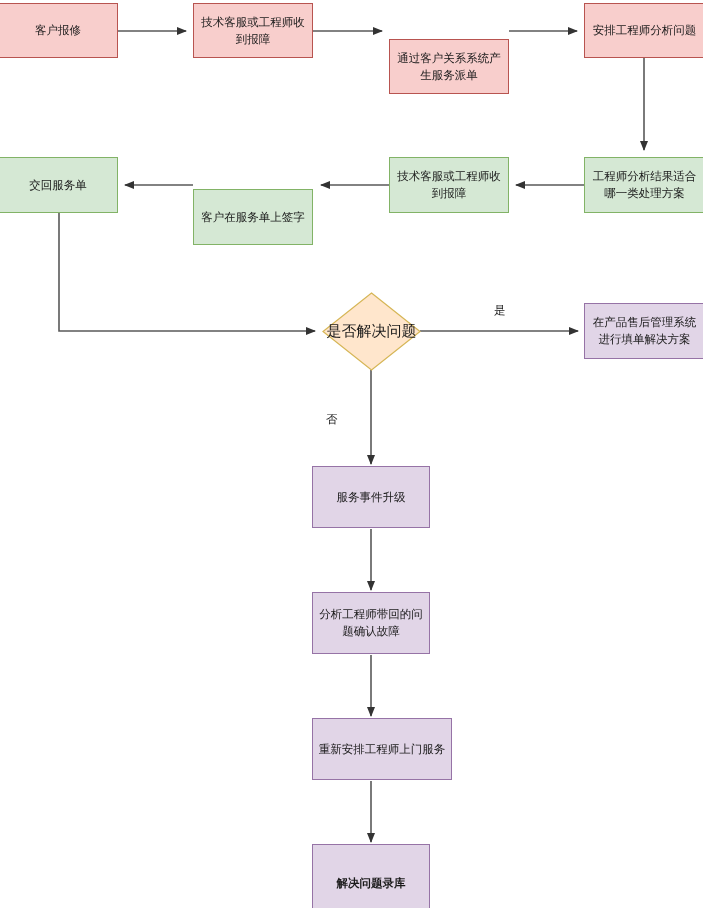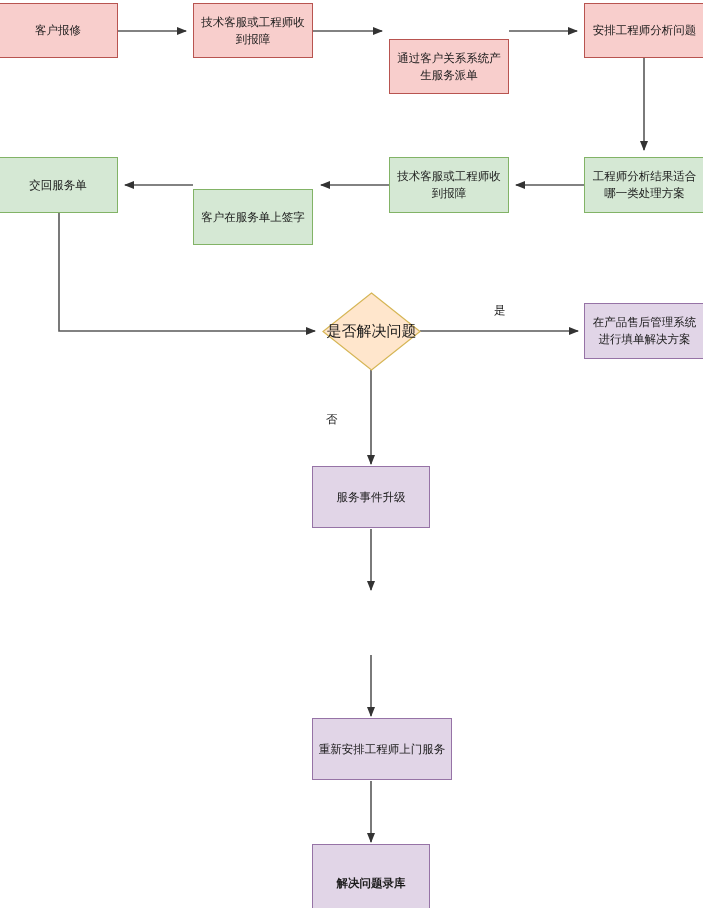--- a/index.html
+++ b/index.html
@@ -119,20 +119,23 @@
   </div>
 
   <div class="node n-purple" style="left:584px;top:303px;width:121px;height:56px;">
     <span class="lbl">在产品售后管理系统进行填单解决方案</span>
   </div>
 
   <div class="node n-purple" style="left:312px;top:466px;width:118px;height:62px;align-items:center;">
     <span class="lbl">服务事件升级</span>
   </div>
 
+  <div class="node n-purple" style="left:312px;top:592px;width:118px;height:62px;">
+    <span class="lbl">分析工程师带回的问题确认故障</span>
+  </div>
 
   <div class="node n-purple" style="left:312px;top:718px;width:140px;height:62px;">
     <span class="lbl">重新安排工程师上门服务</span>
   </div>
 
   <div class="node n-purple" style="left:312px;top:844px;width:118px;height:78px;font-weight:bold;">
     <span class="lbl">解决问题录库</span>
   </div>
 
   <div class="edge-label" style="left:494px;top:303px;">

